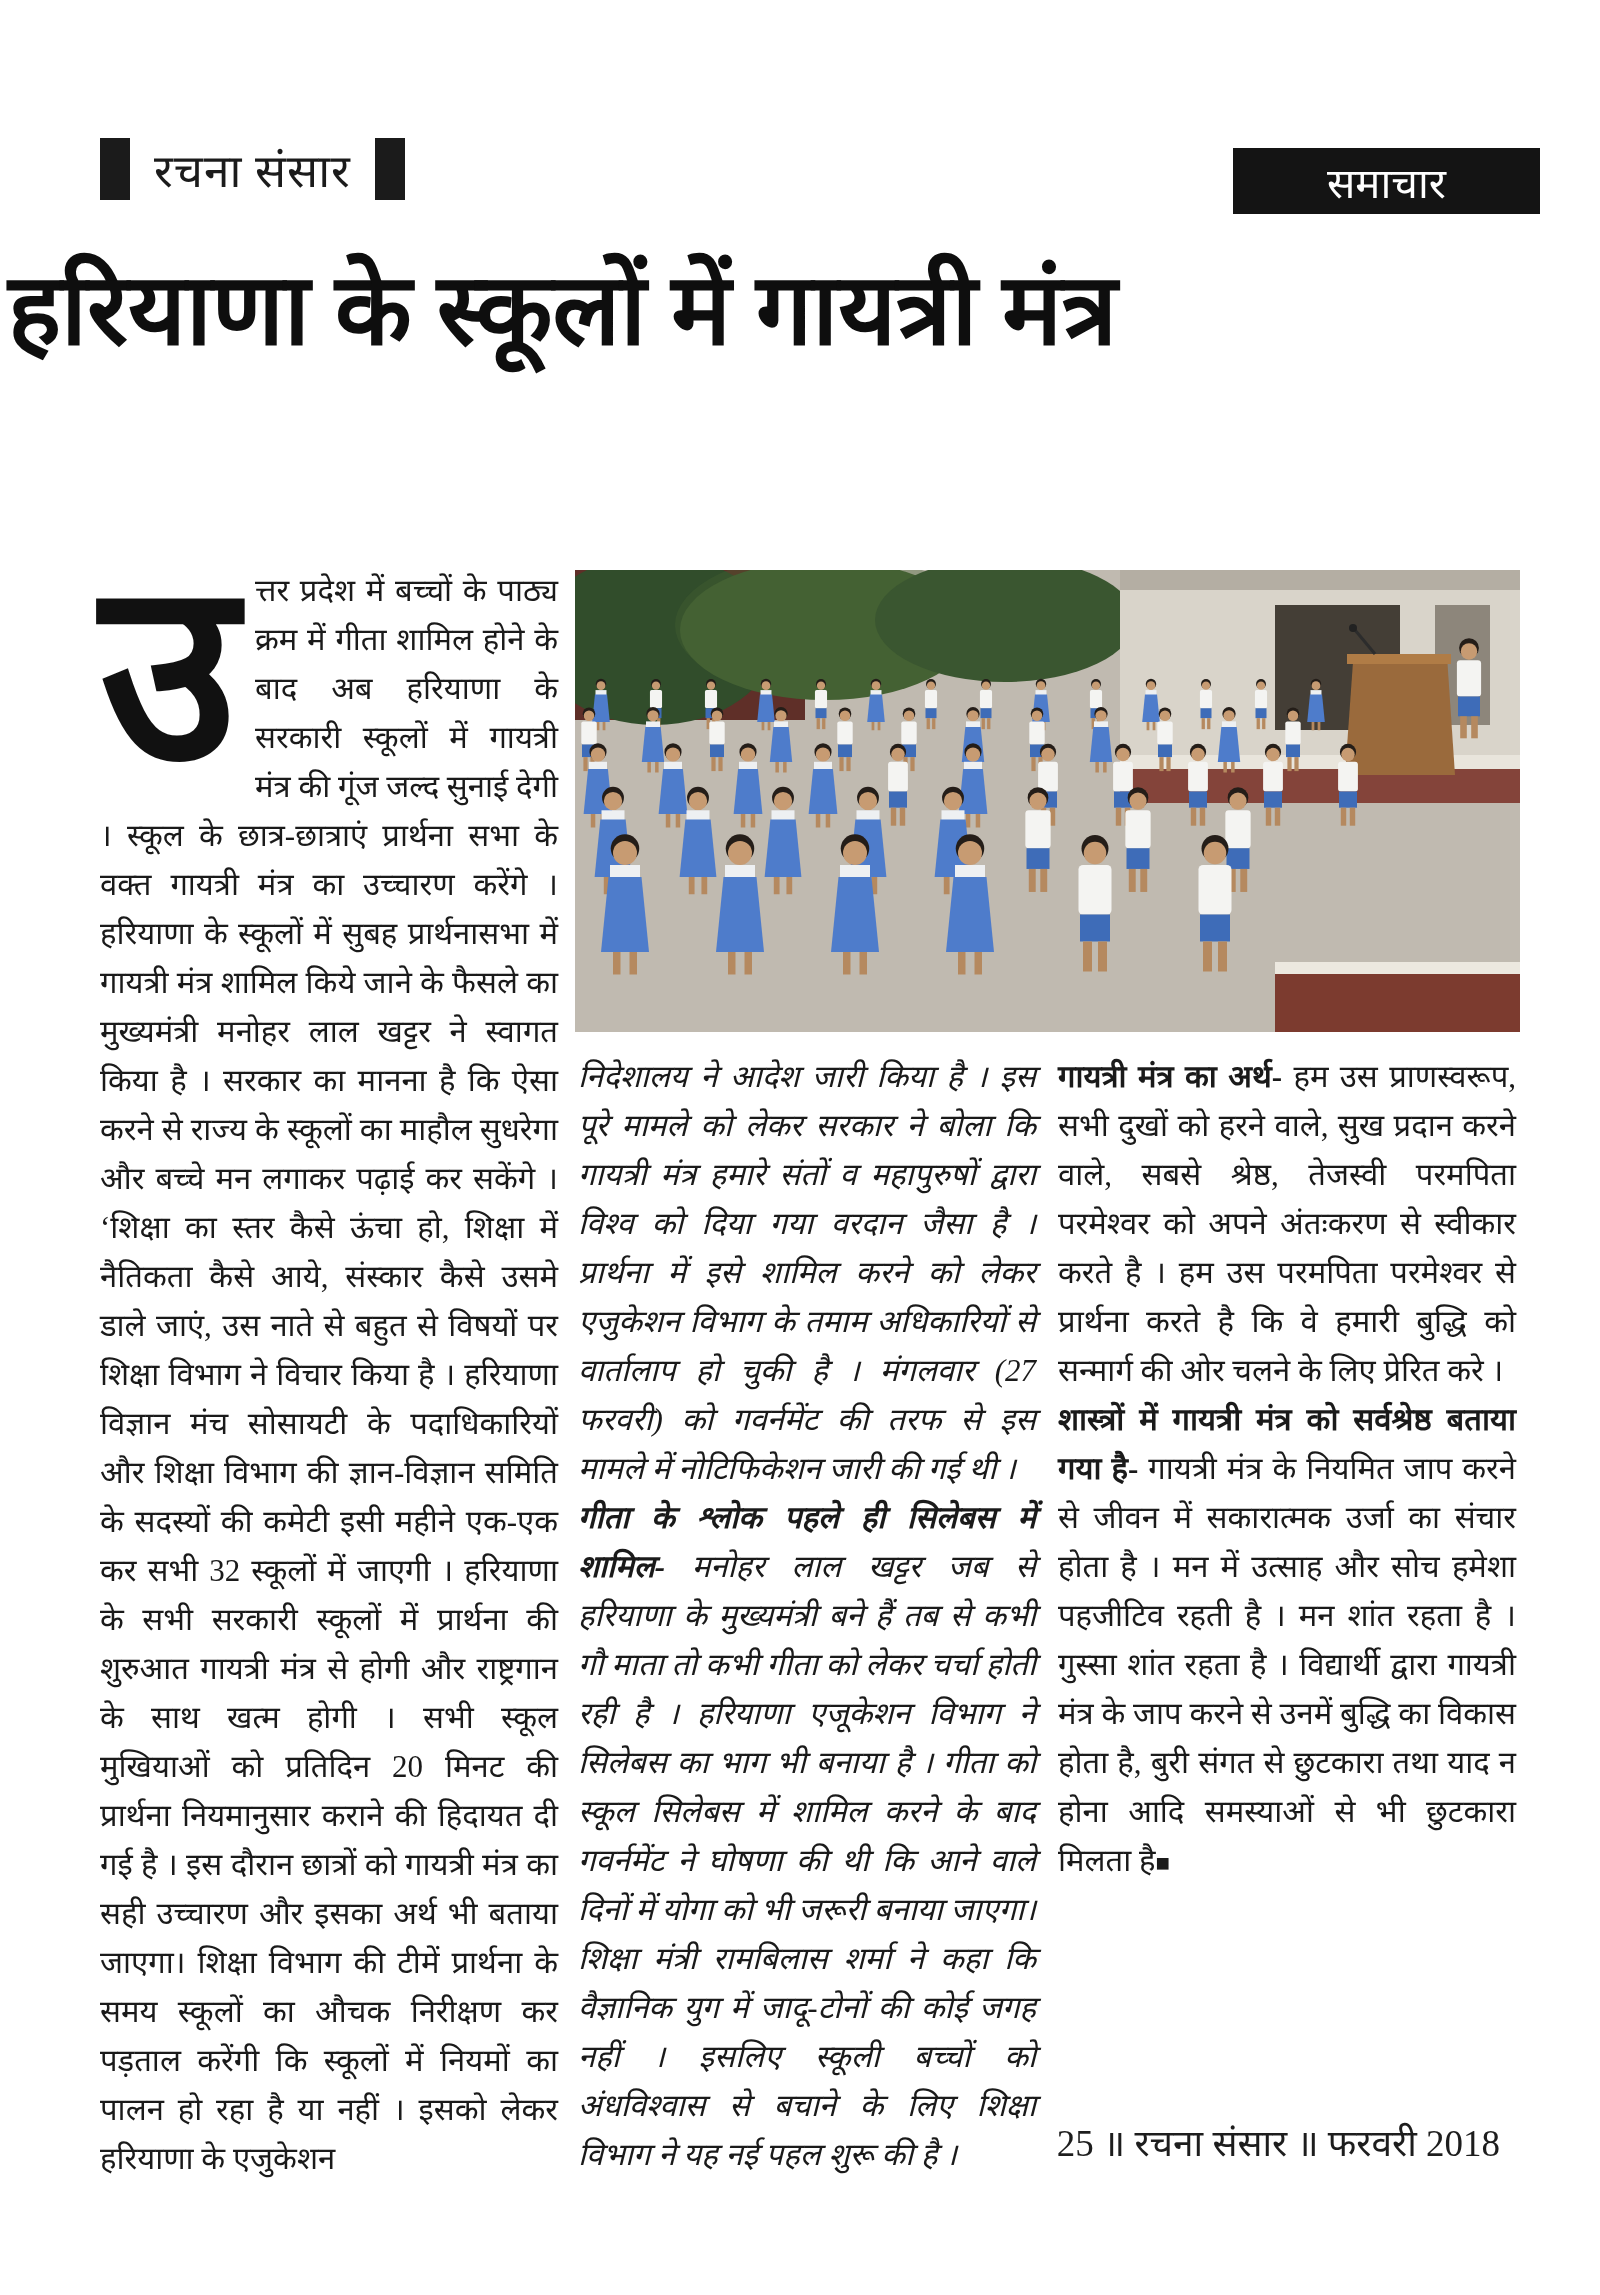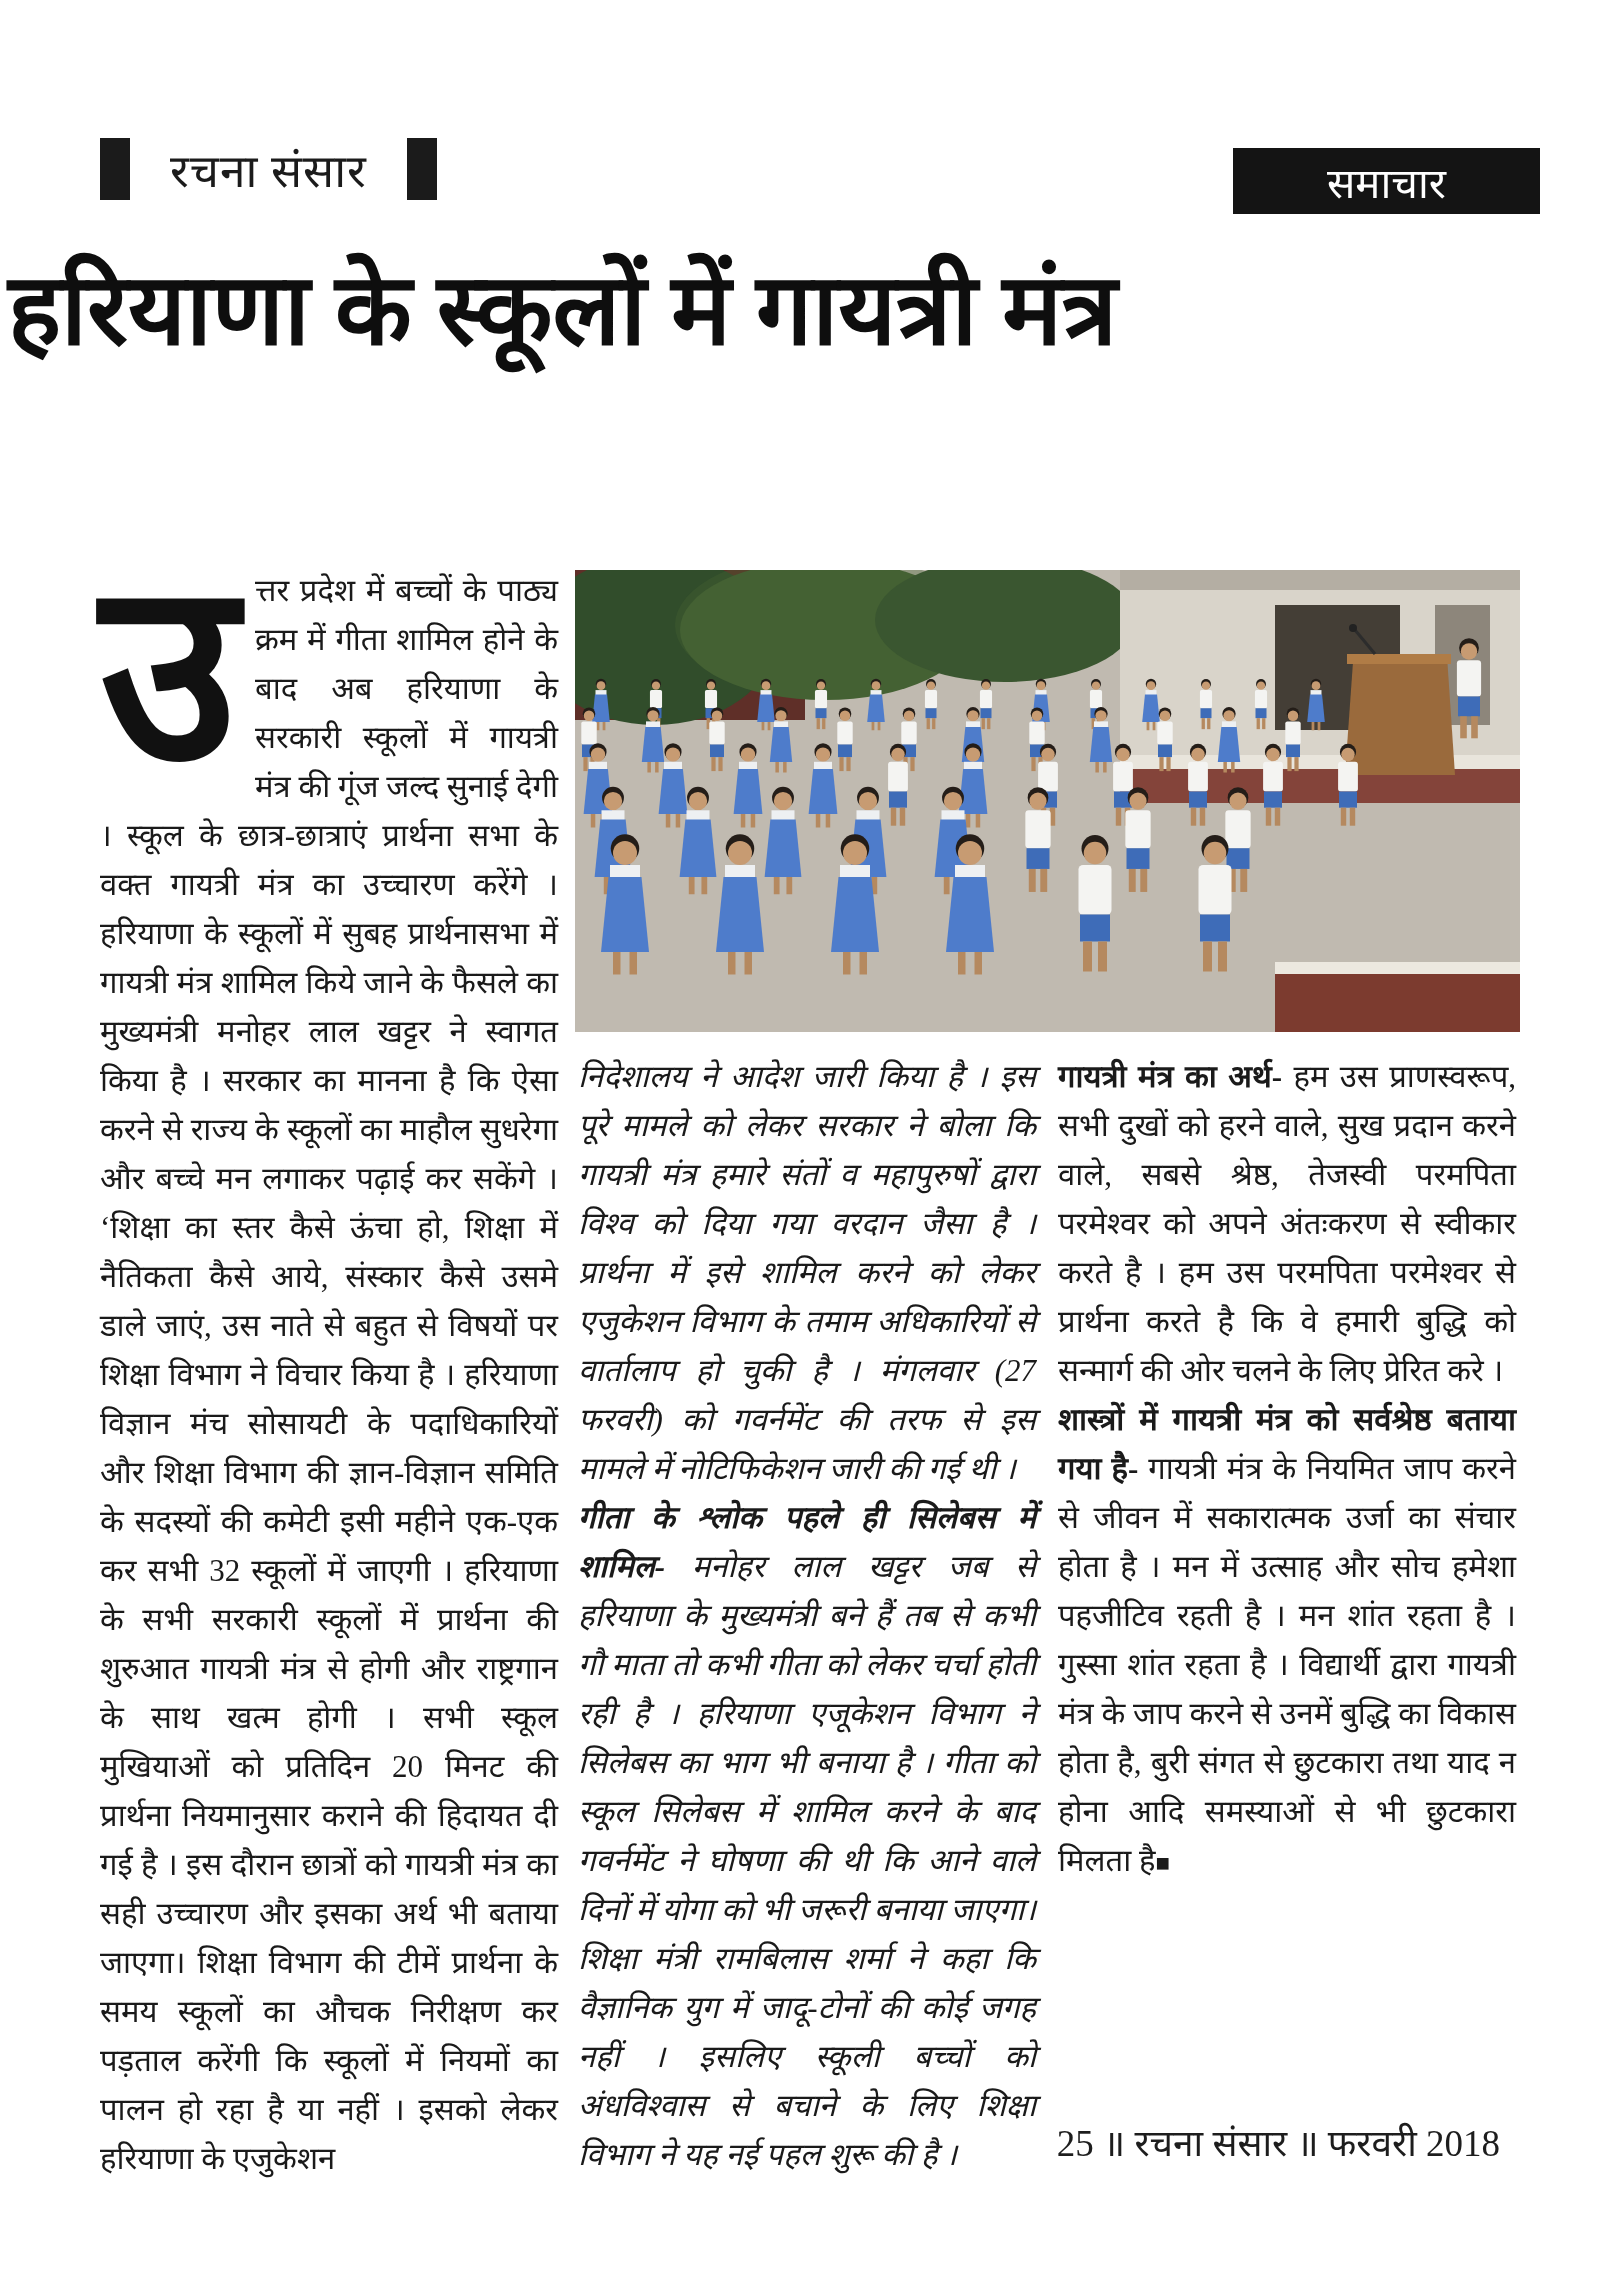--- a/index.html
+++ b/index.html
@@ -1,20 +1,20 @@
 <!DOCTYPE html>
 <html><head>
 <meta charset="utf-8">
 <style>
   html,body{margin:0;padding:0;background:#ffffff;}
   .page{position:relative;width:1600px;height:2295px;background:#ffffff;
         font-family:"Liberation Serif", serif;color:#161616;overflow:hidden;}
 
   
-  .masthead{position:absolute;left:100px;top:138px;display:flex;align-items:center;gap:40px;}
+  .masthead{position:absolute;left:100px;top:138px;display:flex;align-items:center;gap:24px;}
   .masthead .bar{width:30px;height:62px;background:#1b1b1b;}
   .masthead-text{font-size:46px;letter-spacing:1px;color:#1b1b1b;}
   .section-badge{position:absolute;left:1233px;top:148px;width:307px;height:66px;
                  background:#141414;color:#ffffff;display:flex;align-items:center;
                  justify-content:center;font-size:42px;}
 
   
   .headline{position:absolute;left:0;top:238px;width:100%;margin:8px;text-align:left;
             font-size:100px;line-height:1.30;font-weight:700;color:#0e0e0e;}
   .hl-line{display:block;}

